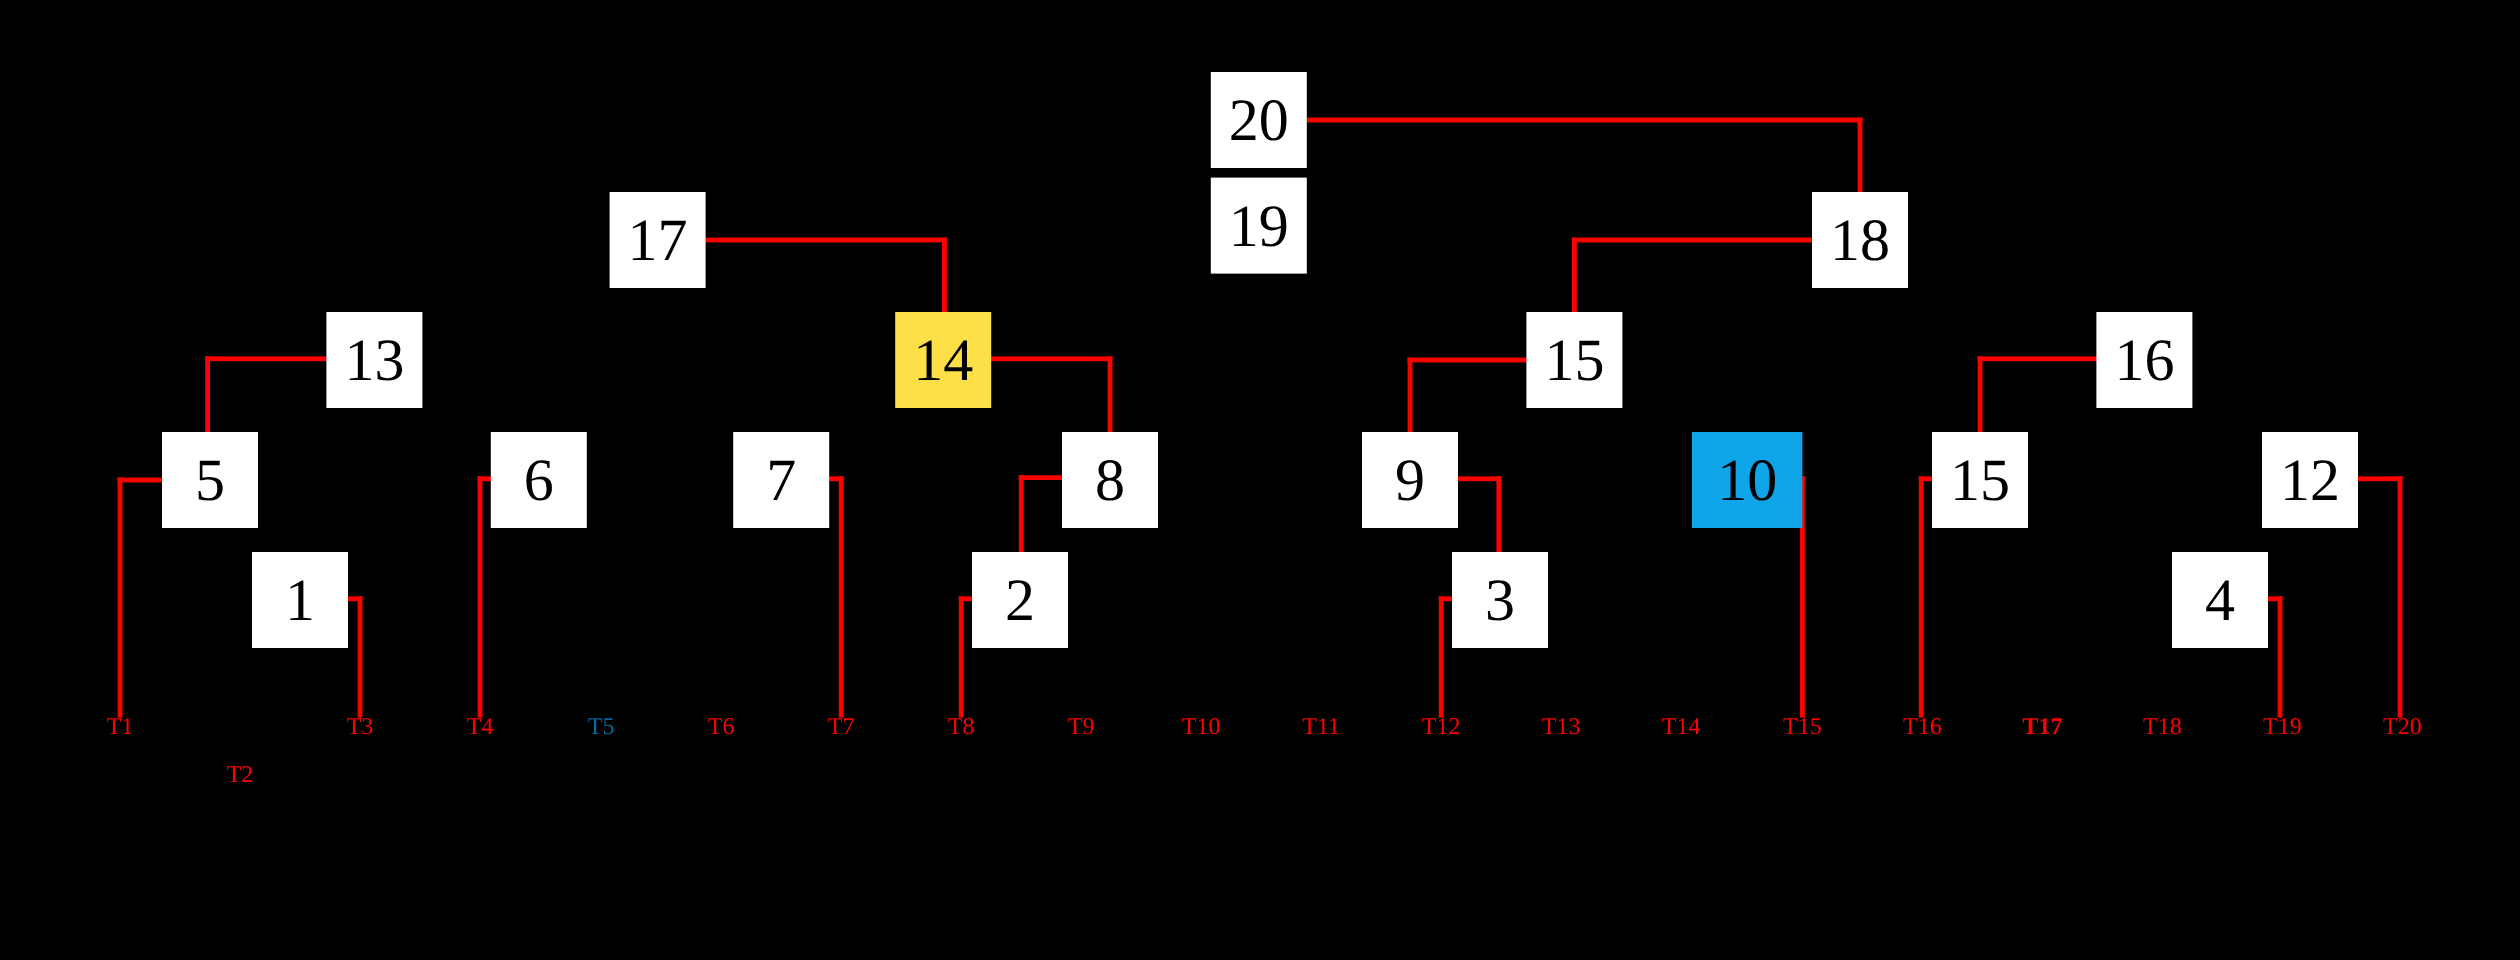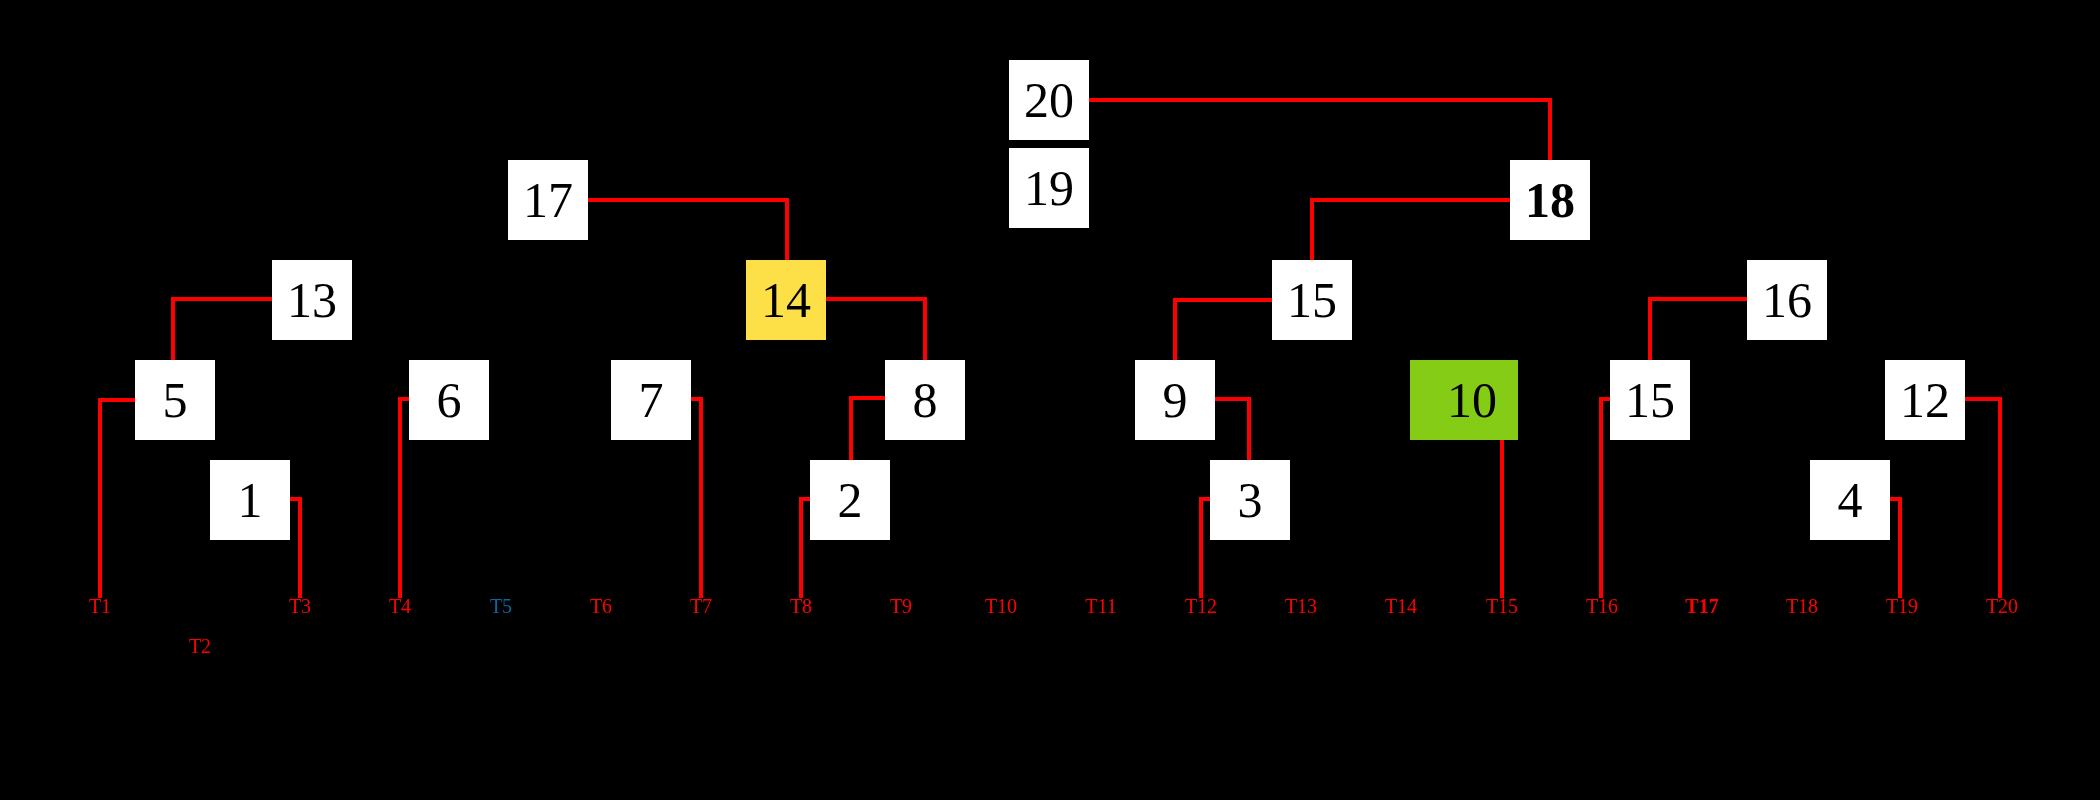--- a/index.html
+++ b/index.html
@@ -87,31 +87,31 @@
       <div class="edge-seg" style="left: 1599px; top: 397px; width: 4px; height: 201px; background: rgb(255, 0, 0);"></div>
       <div class="edge-seg" style="left: 1965px; top: 397px; width: 37px; height: 4px; background: rgb(255, 0, 0);"></div>
       <div class="edge-seg" style="left: 1998px; top: 397px; width: 4px; height: 201px; background: rgb(255, 0, 0);"></div>
       <div class="edge-seg" style="left: 1890px; top: 497px; width: 12px; height: 4px; background: rgb(255, 0, 0);"></div>
       <div class="edge-seg" style="left: 1898px; top: 497px; width: 4px; height: 101px; background: rgb(255, 0, 0);"></div>
     </div>
   <div class="layer" id="nodes-layer">
       <div class="node" style="left: 1009px; top: 60px; width: 80px; height: 80px; background: rgb(255, 255, 255); color: rgb(0, 0, 0);">20</div>
       <div class="node" style="left: 1009px; top: 148px; width: 80px; height: 80px; background: rgb(255, 255, 255); color: rgb(0, 0, 0);">19</div>
       <div class="node" style="left: 508px; top: 160px; width: 80px; height: 80px; background: rgb(255, 255, 255); color: rgb(0, 0, 0);">17</div>
-      <div class="node" style="left: 1510px; top: 160px; width: 80px; height: 80px; background: rgb(255, 255, 255); color: rgb(0, 0, 0); font-weight: bold;">18</div>
+      <div class="node" style="left: 1510px; top: 160px; width: 80px; height: 80px; background: rgb(255, 255, 255); color: rgb(0, 0, 0);">18</div>
       <div class="node" style="left: 272px; top: 260px; width: 80px; height: 80px; background: rgb(255, 255, 255); color: rgb(0, 0, 0);">13</div>
       <div class="node" style="left: 746px; top: 260px; width: 80px; height: 80px; background: #fde047; color: rgb(0, 0, 0);">14</div>
       <div class="node" style="left: 1272px; top: 260px; width: 80px; height: 80px; background: rgb(255, 255, 255); color: rgb(0, 0, 0);">15</div>
       <div class="node" style="left: 1747px; top: 260px; width: 80px; height: 80px; background: rgb(255, 255, 255); color: rgb(0, 0, 0);">16</div>
       <div class="node" style="left: 135px; top: 360px; width: 80px; height: 80px; background: rgb(255, 255, 255); color: rgb(0, 0, 0);">5</div>
       <div class="node" style="left: 409px; top: 360px; width: 80px; height: 80px; background: rgb(255, 255, 255); color: rgb(0, 0, 0);">6</div>
       <div class="node" style="left: 611px; top: 360px; width: 80px; height: 80px; background: rgb(255, 255, 255); color: rgb(0, 0, 0);">7</div>
       <div class="node" style="left: 885px; top: 360px; width: 80px; height: 80px; background: rgb(255, 255, 255); color: rgb(0, 0, 0);">8</div>
       <div class="node" style="left: 1135px; top: 360px; width: 80px; height: 80px; background: rgb(255, 255, 255); color: rgb(0, 0, 0);">9</div>
-      <div class="node" style="left: 1410px; top: 360px; width: 92px; height: 80px; background: #84cc16; color: rgb(0, 0, 0); padding-left: 16px;">10</div>
+      <div class="node" style="left: 1410px; top: 360px; width: 92px; height: 80px; background: #0ea5e9; color: rgb(0, 0, 0);">10</div>
       <div class="node" style="left: 1610px; top: 360px; width: 80px; height: 80px; background: rgb(255, 255, 255); color: rgb(0, 0, 0);">15</div>
       <div class="node" style="left: 1885px; top: 360px; width: 80px; height: 80px; background: rgb(255, 255, 255); color: rgb(0, 0, 0);">12</div>
       <div class="node" style="left: 210px; top: 460px; width: 80px; height: 80px; background: rgb(255, 255, 255); color: rgb(0, 0, 0);">1</div>
       <div class="node" style="left: 810px; top: 460px; width: 80px; height: 80px; background: rgb(255, 255, 255); color: rgb(0, 0, 0);">2</div>
       <div class="node" style="left: 1210px; top: 460px; width: 80px; height: 80px; background: rgb(255, 255, 255); color: rgb(0, 0, 0);">3</div>
       <div class="node" style="left: 1810px; top: 460px; width: 80px; height: 80px; background: rgb(255, 255, 255); color: rgb(0, 0, 0);">4</div>
     </div>
   <div class="layer" id="leaves-layer">
       <div class="leaf" style="left: 100px; top: 596px; color: rgb(255, 0, 0);">T1</div>
       <div class="leaf" style="left: 200px; top: 596px; color: rgb(255, 0, 0); margin-top: 40px;">T2</div>

